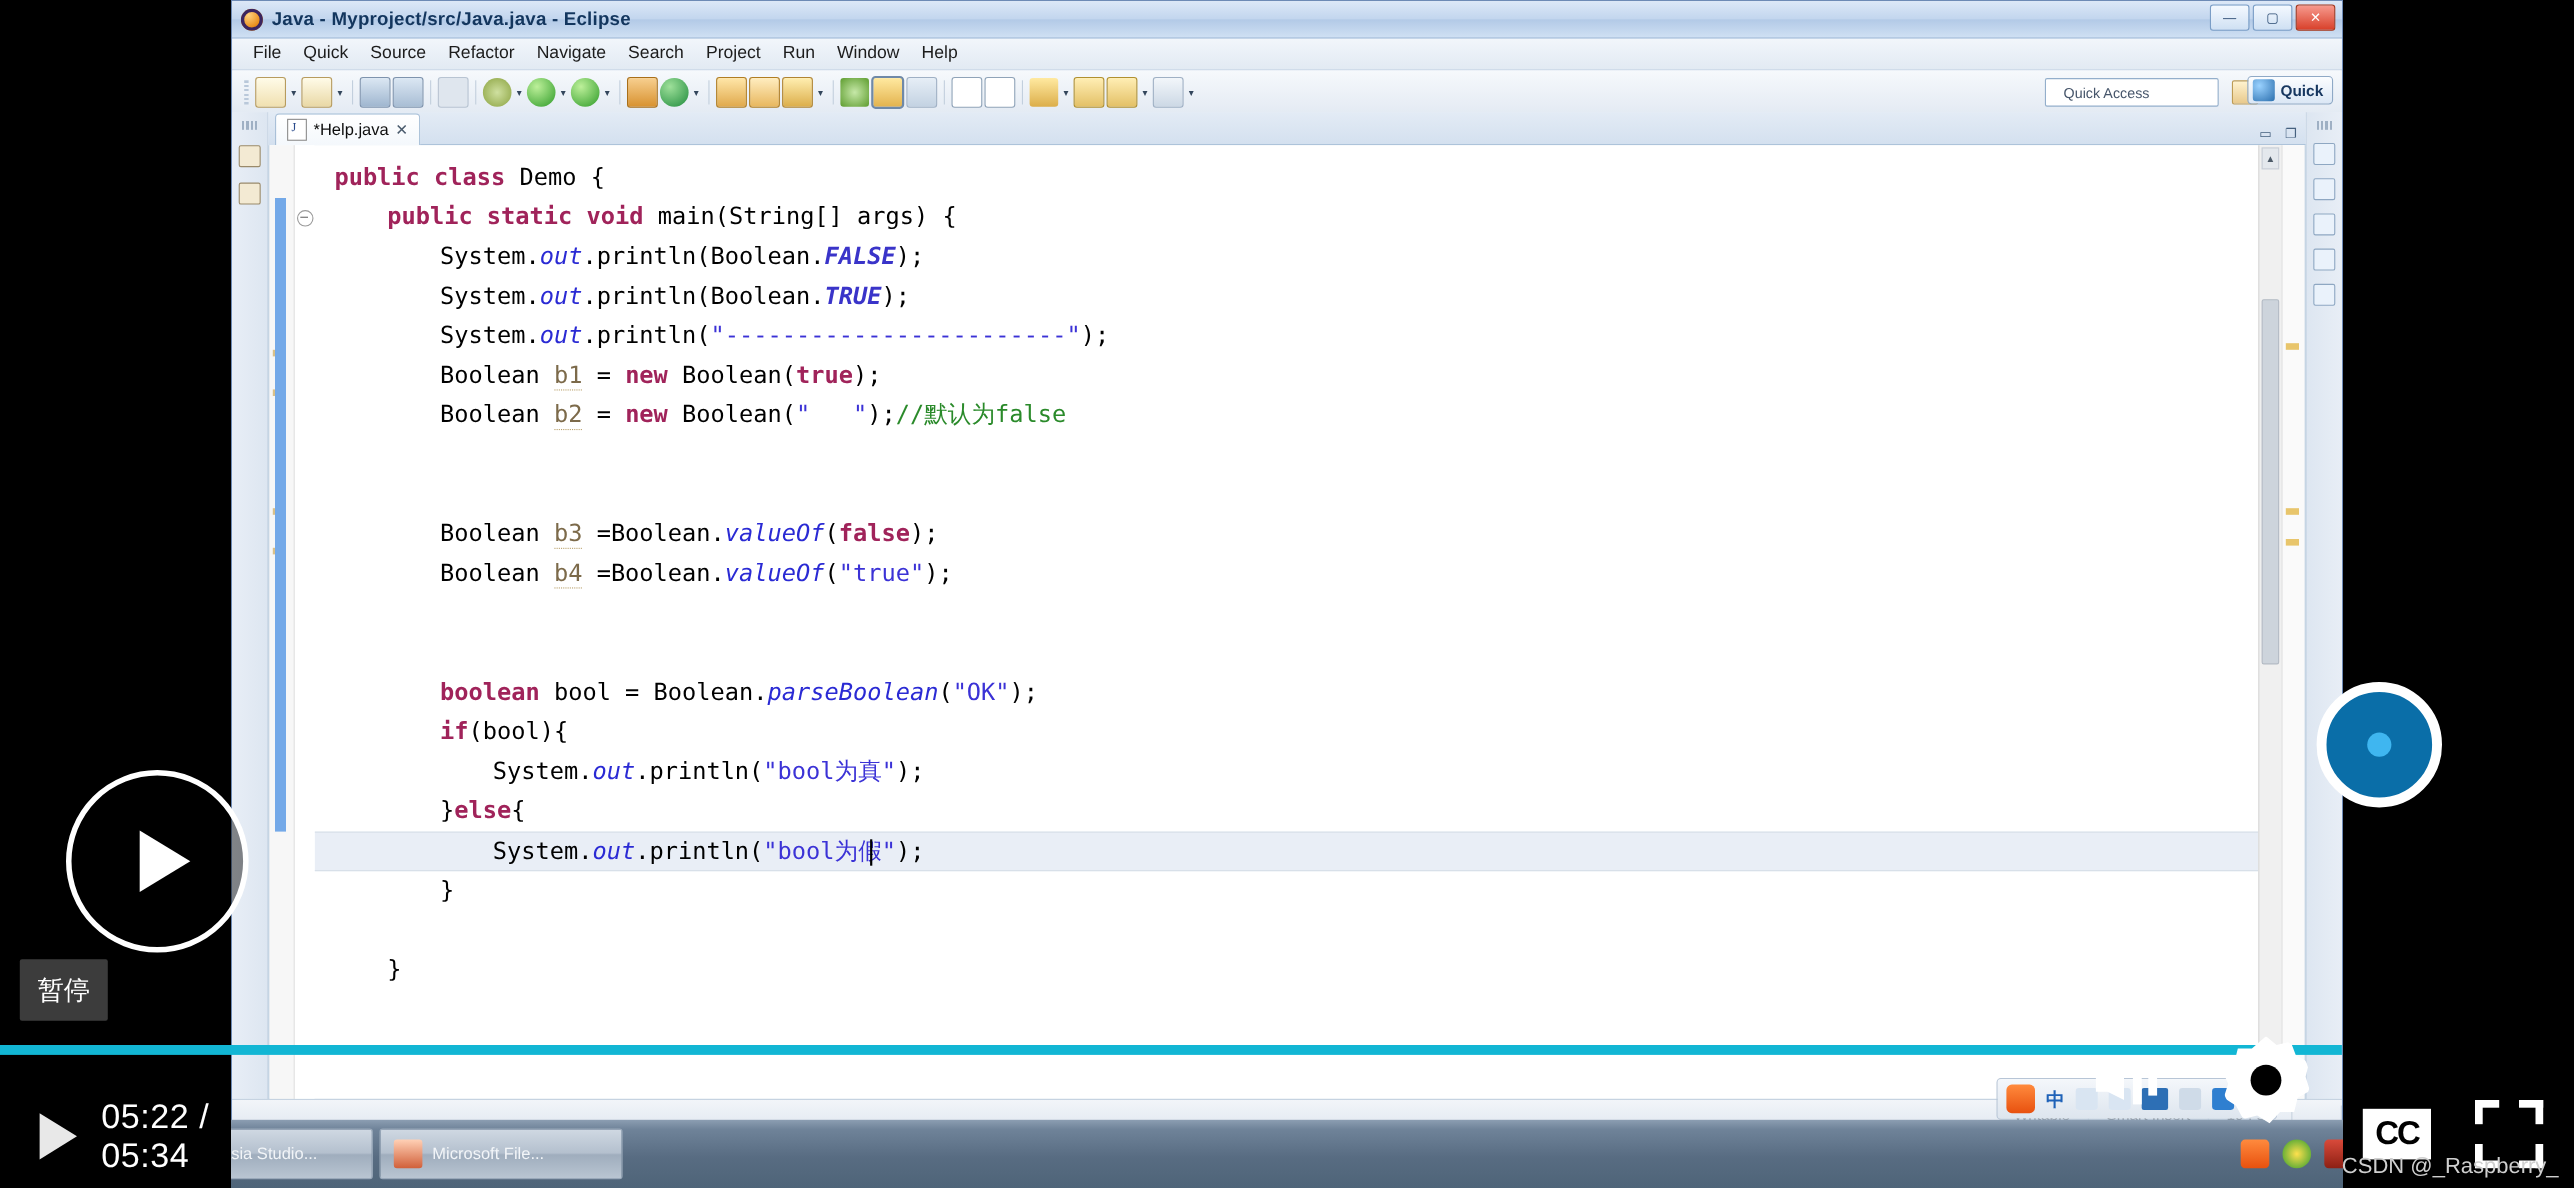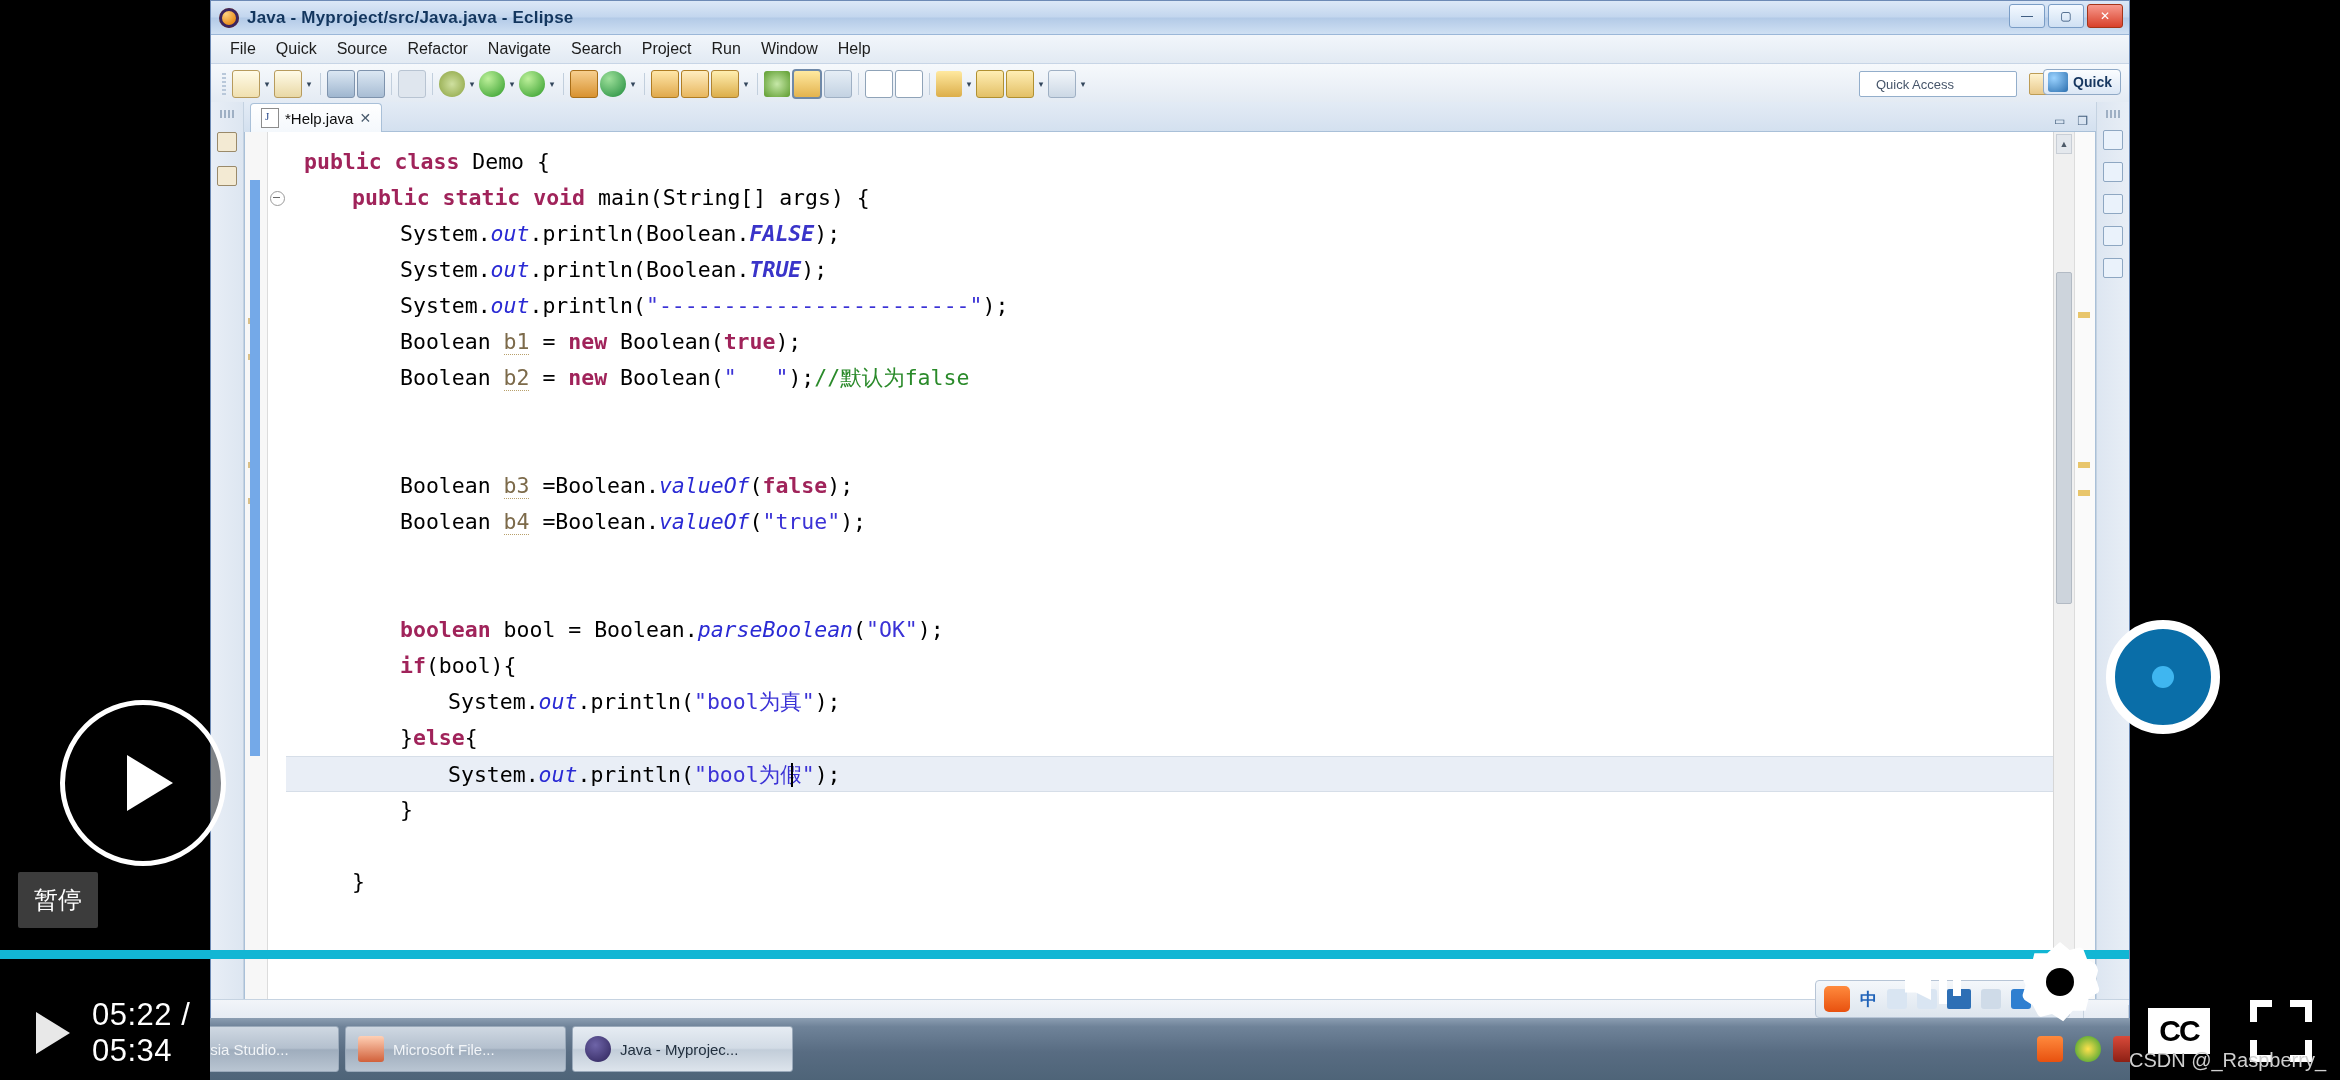--- a/index.html
+++ b/index.html
@@ -309,24 +309,20 @@
     <div class="chrome-ico"></div>
     <div id="tasklist" style="display:flex;align-items:center;">
         <div class="tb-task">
           <span class="tsk-ico" style="background: linear-gradient(135deg, rgb(47, 59, 42), rgb(123, 163, 86));"></span>
           <span>Camtasia Studio...</span>
         </div>
         <div class="tb-task">
           <span class="tsk-ico" style="background: linear-gradient(rgb(255, 208, 181), rgb(209, 96, 58));"></span>
           <span>Microsoft File...</span>
         </div>
-        <div class="tb-task active">
-          <span class="tsk-ico" style="background: radial-gradient(circle at 40% 35%, rgb(110, 100, 168), rgb(45, 35, 89)); border-radius: 50%;"></span>
-          <span>Java - Myprojec...</span>
-        </div>
       </div>
     <div class="tray">
       <span class="tray-ico" style="background:linear-gradient(#ff8a3d,#e8510f);"></span>
       <span class="tray-ico" style="background:radial-gradient(circle,#ffe14d,#2f9c2f);border-radius:50%;"></span>
       <span class="tray-ico" style="background:linear-gradient(#d94a3a,#8d2014);"></span>
       <span class="tray-ico" style="background:#d5dde6;clip-path:polygon(0 32%,38% 32%,70% 0,70% 100%,38% 68%,0 68%);"></span>
       <span class="tray-ico" style="background:linear-gradient(to top right,transparent 48%,#2c3e50 48%);"></span>
       <span class="tray-ico" style="background:#2f9c2f;border-radius:50%;"></span>
       <span class="tray-date">2016/3/31</span>
     </div>

